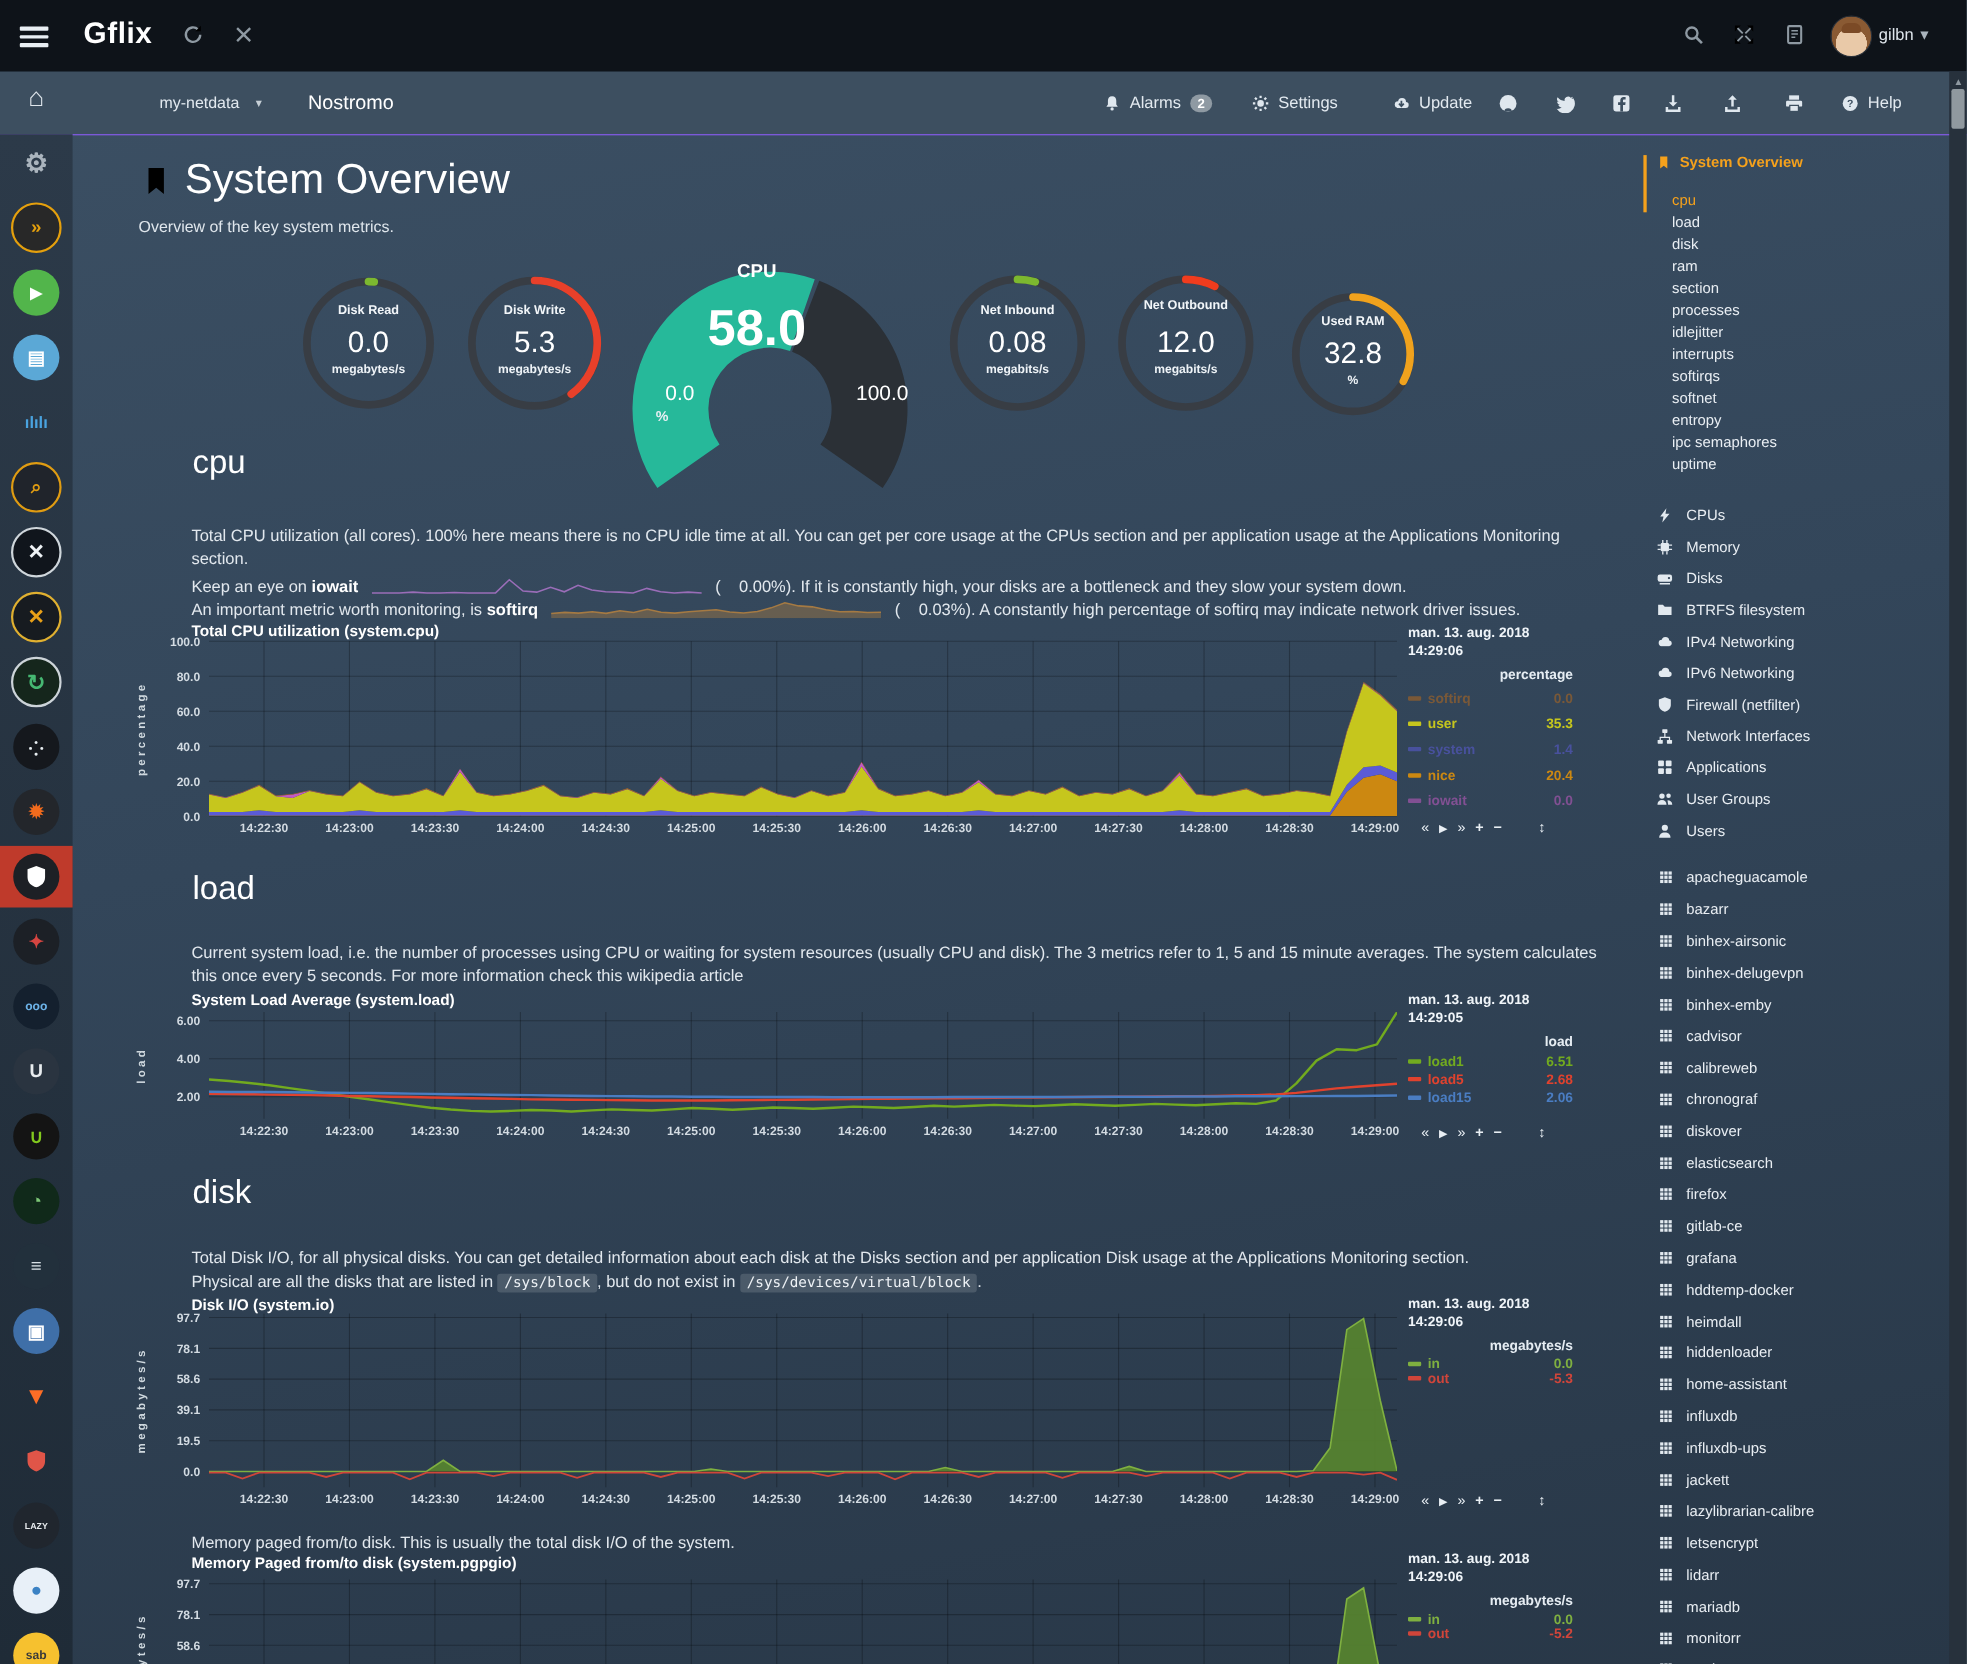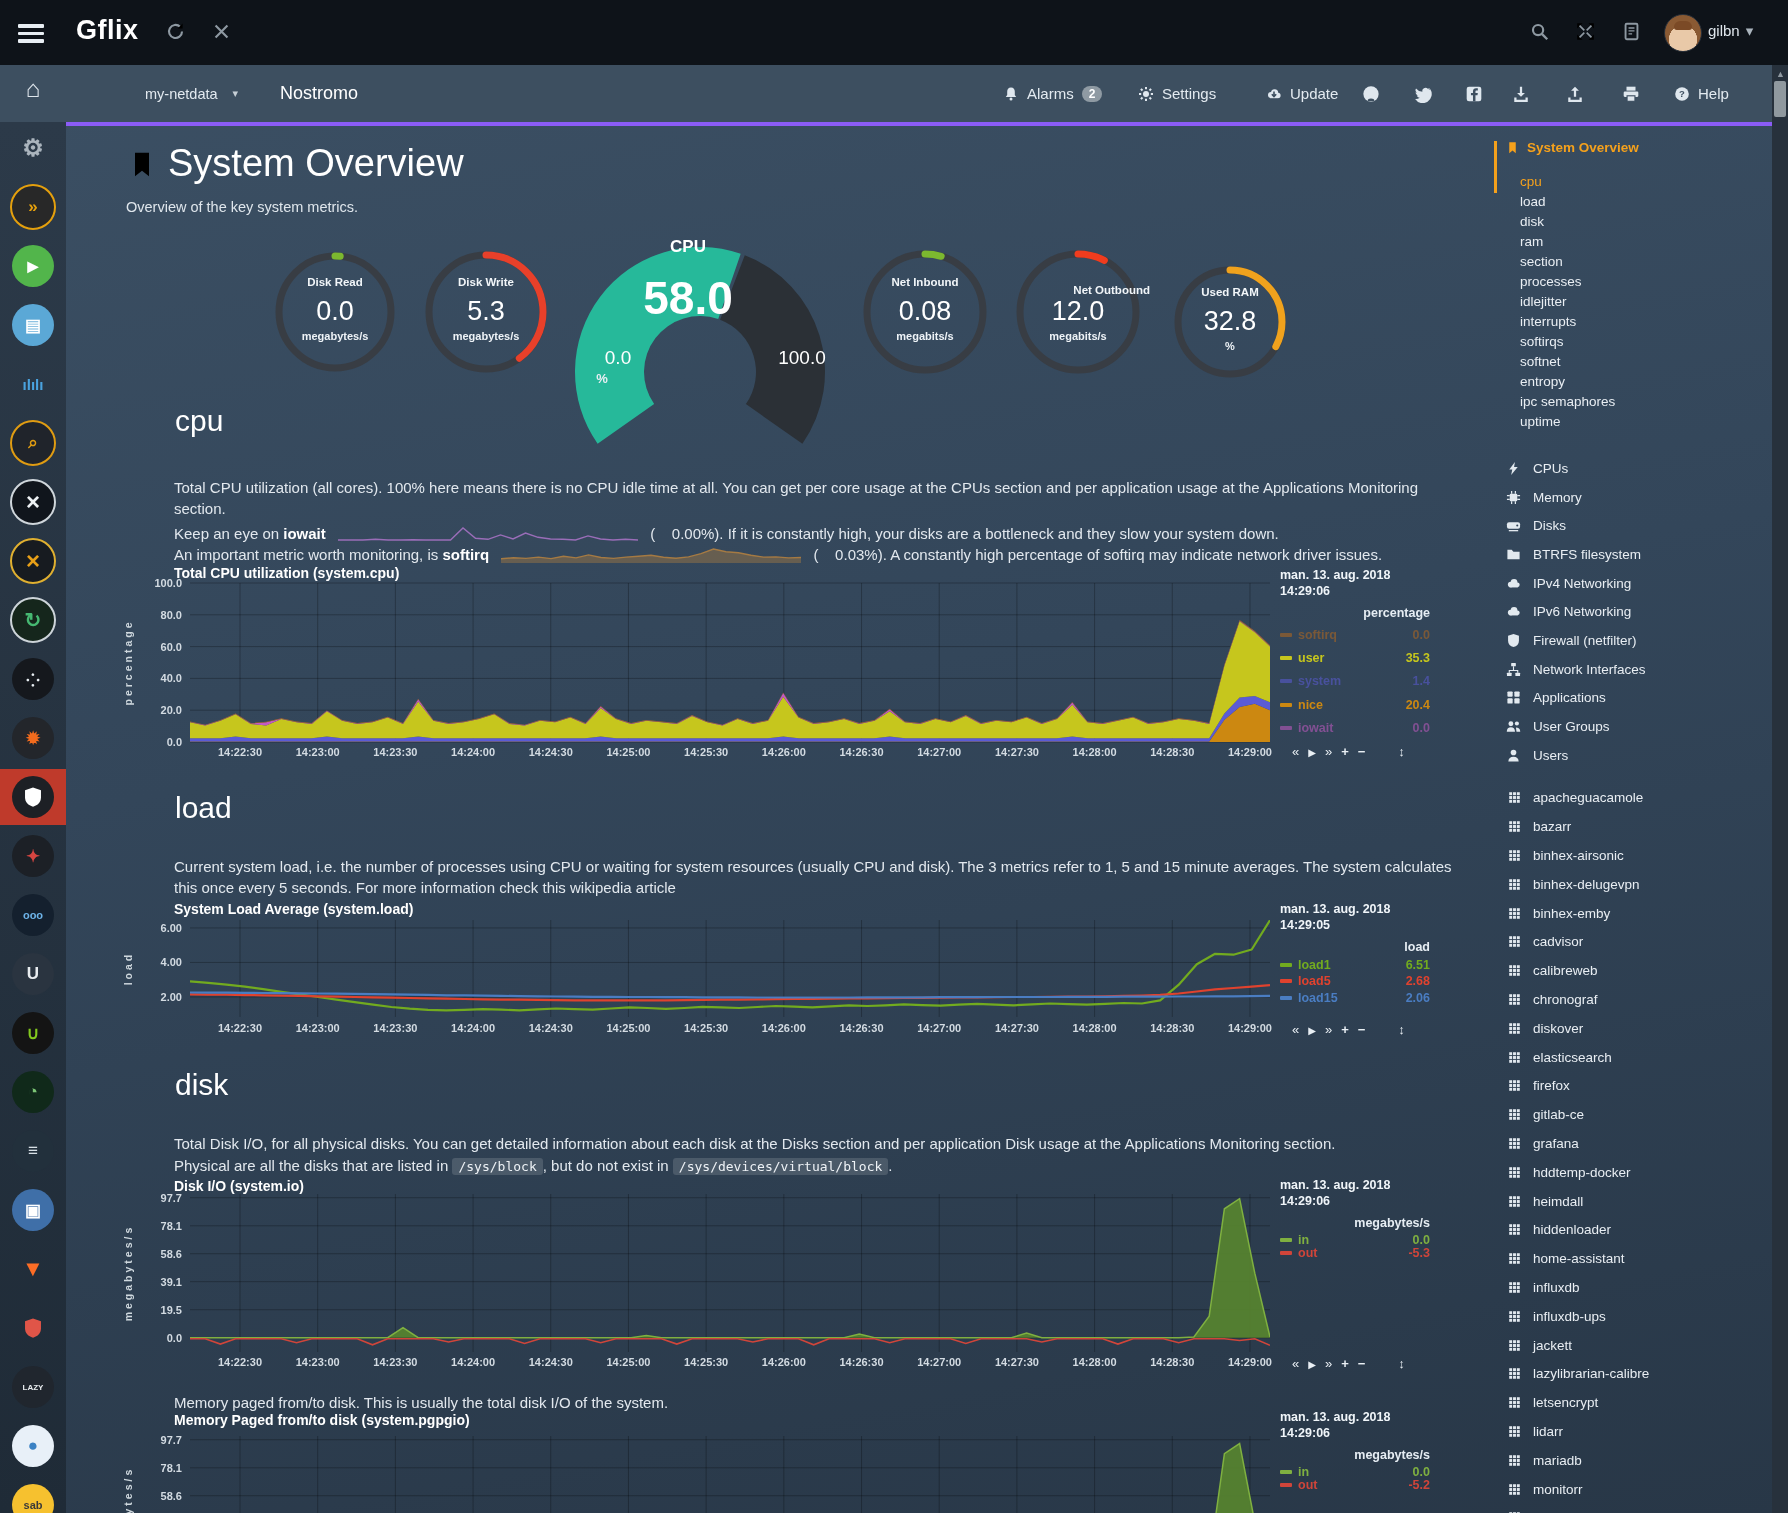--- a/index.html
+++ b/index.html
@@ -12,21 +12,21 @@
   .burger{position:absolute;left:18px;top:24px;width:26px;height:18px;cursor:pointer}
   .burger i{display:block;height:3.5px;background:#e8eef3;margin-bottom:4px;border-radius:1px}
   .brand{position:absolute;left:76px;top:15px;font-size:27px;font-weight:bold;color:#fff;letter-spacing:.5px}
   .tbico{position:absolute;top:22px;width:19px;height:19px;color:#8e99a2;cursor:pointer}
   .avatar{position:absolute;left:1664px;top:14px;width:36px;height:36px;border-radius:50%;
           background:radial-gradient(circle at 50% 68%,#e9c9a8 0 46%,#8a5a33 47% 100%);border:1px solid #2a313a}
   .avatar:after{content:"";position:absolute;left:9px;top:6px;width:18px;height:9px;border-radius:9px 9px 4px 4px;background:#7b4a26}
   .uname{position:absolute;left:1708px;top:22px;font-size:15px;color:#dfe6ec;cursor:pointer}
   .uname:after{content:"\25BE";margin-left:6px;color:#aab4bd}
   
-  .navbar{position:absolute;left:0;top:65px;width:1788px;height:57px;background:#3d4f60;border-bottom:4px solid #8b5cf6;z-index:20}
+  .navbar{position:absolute;left:0;top:65px;width:1788px;height:57px;background:#3d4f60;border-bottom:1px solid #8b5cf6;z-index:20}
   .nvitem{position:absolute;top:0;height:57px;display:flex;align-items:center;gap:8px;color:#e3eaf0;font-size:15px;cursor:pointer}
   .nvitem .ic{width:16px;height:16px;color:#dfe7ee}
   .badge{background:#8f9aa3;color:#fff;font-size:12px;font-weight:bold;border-radius:9px;padding:1px 7px}
   .server{font-size:14.5px}
   .server:after{content:"\25BE";margin-left:7px;font-size:11px;color:#c6cfd6}
   .hostname{font-size:18px;color:#fff}
   
   .sidebar{position:absolute;left:0;top:122px;width:66px;height:1391px;background:linear-gradient(180deg,#2c3a49,#1f2b37);z-index:25}
   .sb-item{position:absolute;left:0;width:66px;height:56px;display:flex;align-items:center;justify-content:center;cursor:pointer}
   .sb-item.active{background:#bf3a2b}
@@ -460,21 +460,21 @@
         <circle cx="71" cy="71" r="57" fill="none" stroke="#383d44" stroke-width="7"></circle>
         <circle cx="71" cy="71" r="57" fill="none" stroke="#e8402a" stroke-width="7" stroke-linecap="round" stroke-dasharray="143.25662500369455 358.1415625092364" transform="rotate(-90 71 71)"></circle>
       </svg><div class="glabel" style="top: 35px;">Disk Write</div><div class="gval" style="top: 55px;">5.3</div><div class="gunit" style="top: 89px;">megabytes/s</div></div>
     <div class="gauge" style="left: 853px; top: 240px; width: 144px; height: 144px;"><svg width="144" height="144">
         <circle cx="72" cy="72" r="58" fill="none" stroke="#383d44" stroke-width="7"></circle>
         <circle cx="72" cy="72" r="58" fill="none" stroke="#7cb82f" stroke-width="7" stroke-linecap="round" stroke-dasharray="16.39911365173872 364.424747816416" transform="rotate(-90 72 72)"></circle>
       </svg><div class="glabel" style="top: 36px;">Net Inbound</div><div class="gval" style="top: 56px;">0.08</div><div class="gunit" style="top: 90px;">megabits/s</div></div>
     <div class="gauge" style="left: 1006px; top: 240px; width: 144px; height: 144px;"><svg width="144" height="144">
         <circle cx="72" cy="72" r="58" fill="none" stroke="#383d44" stroke-width="7"></circle>
         <circle cx="72" cy="72" r="58" fill="none" stroke="#f03c1e" stroke-width="7" stroke-linecap="round" stroke-dasharray="27.331856086231202 364.424747816416" transform="rotate(-90 72 72)"></circle>
-      </svg><div class="glabel" style="top: 44px; text-align: right;">Net Outbound</div><div class="gval" style="top: 56px;">12.0</div><div class="gunit" style="top: 90px;">megabits/s</div></div>
+      </svg><div class="glabel" style="top: 32px;">Net Outbound</div><div class="gval" style="top: 56px;">12.0</div><div class="gunit" style="top: 90px;">megabits/s</div></div>
     <div class="gauge" style="left: 1164px; top: 256px; width: 132px; height: 132px;"><svg width="132" height="132">
         <circle cx="66" cy="66" r="52" fill="none" stroke="#383d44" stroke-width="7"></circle>
         <circle cx="66" cy="66" r="52" fill="none" stroke="#f0a21d" stroke-width="7" stroke-linecap="round" stroke-dasharray="107.16600859925504 326.7256359733385" transform="rotate(-90 66 66)"></circle>
       </svg><div class="glabel" style="top: 30px;">Used RAM</div><div class="gval" style="top: 50px;">32.8</div><div class="gunit" style="top: 84px;">%</div></div>
     <div class="gauge" style="left: 565px; top: 222px; width: 270px; height: 230px;"><svg width="270" height="230">
         <path d="M32.605994463876,221.6970545438807 A125,125 0 0 1 175.69601930714458,31.810178050085398 L153.23181664960077,97.05095976643825 A56,56 0 0 0 89.12748551981645,182.12028043565857 Z" fill="#26b99a"></path>
         <path d="M179.79599369316253,33.30244668784978 A125,125 0 0 1 237.39400553612398,221.6970545438807 L180.87251448018355,182.12028043565857 A56,56 0 0 0 155.0686051745368,97.7194961161567 Z" fill="#2b3036"></path>
         <text x="123" y="30" text-anchor="middle" font-size="17" font-weight="bold" fill="#fff">CPU</text>
         <text x="123" y="92" text-anchor="middle" font-size="46" font-weight="bold" fill="#fff">58.0</text>
         <text x="53" y="142" text-anchor="middle" font-size="19" fill="#fff">0.0</text>

